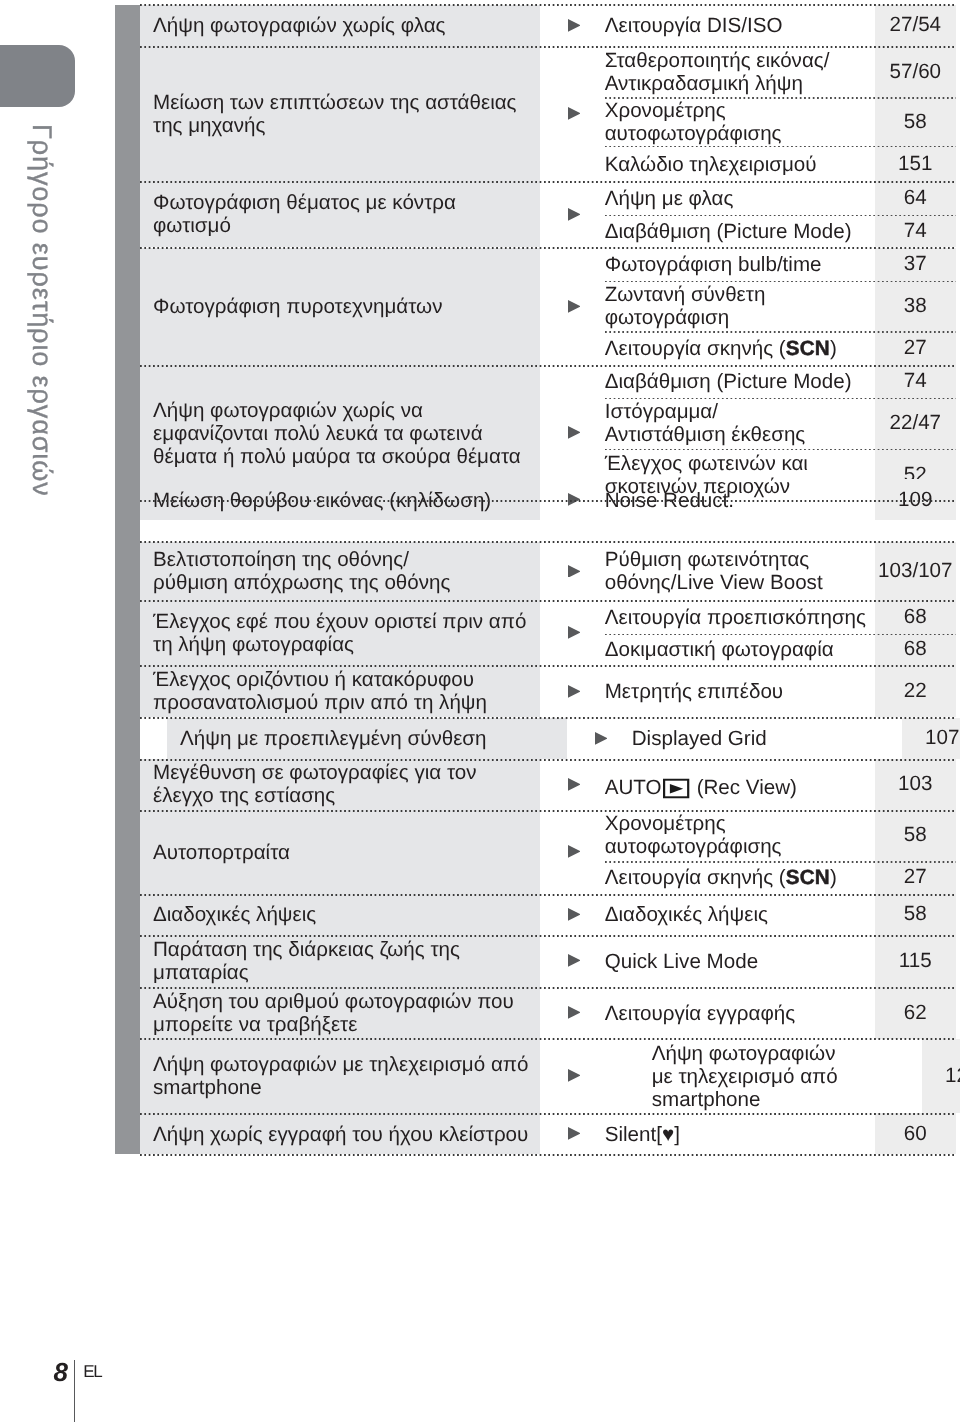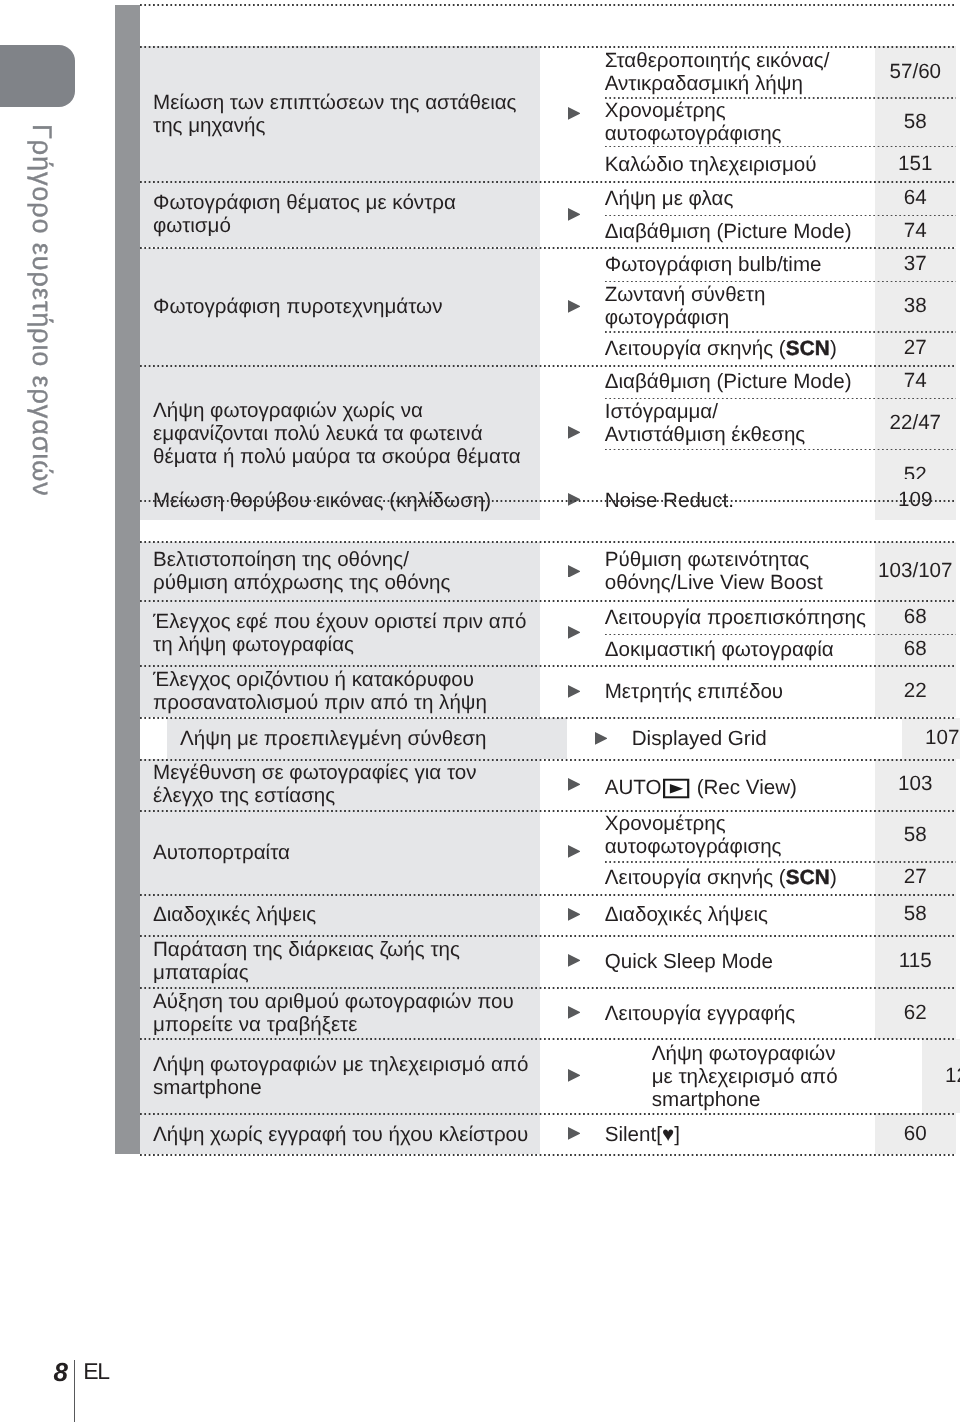--- a/index.html
+++ b/index.html
@@ -48,30 +48,48 @@
   .playbox{display:inline-block;width:26.3px;height:20px;position:relative;
            vertical-align:-5px;margin:0 1.4px 0 1.7px;}
   .playbox svg{display:block;}
   .sname.icnrow{margin-top:2.6px;}
 
   
   .footer{position:absolute;left:0;top:0;width:960px;height:1422px;}
   .pnum{position:absolute;left:53.5px;top:1358.5px;font-size:26px;line-height:26px;
         font-weight:bold;font-style:italic;letter-spacing:-1px;}
   .prule{position:absolute;left:73.6px;top:1360px;width:1.4px;height:62px;background:#58595b;}
-  .plang{position:absolute;left:83.2px;top:1359.5px;font-size:23px;line-height:23px;letter-spacing:-1.2px;}
+  .plang{position:absolute;left:83.2px;top:1359.5px;font-size:17px;line-height:23px;letter-spacing:-1.2px;}
 </style>
 </head>
 <body>
 
 <div class="page">
   <div class="tab-marker"></div>
   <div class="tab-label">Γρήγορο ευρετήριο εργασιών</div>
   <div class="rail"></div>
   <div class="tbl" id="tbl">
+      <div class="grp" style="top: 4.6px; height: 41.6px;">
+        <div class="lcell">
+          <div class="ltxt">Λήψη φωτογραφιών χωρίς φλας</div>
+        </div>
+        <div class="acell">
+          <div class="arrow">
+            <svg width="12.6" height="12.8" viewBox="0 0 126 128">
+              <path d="M0 0 L126 64 L0 128 Z" fill="#58595b"></path>
+            </svg>
+          </div>
+        </div>
+        <div class="sub" style="top: 0px; height: 41.6px;">
+          <div class="sname">Λειτουργία DIS/ISO</div>
+          <div class="pg">
+            <div class="pgtxt">27/54</div>
+          </div>
+        </div>
+      </div>
       <div class="mline" style="top: 4.4px;"></div>
       <div class="grp" style="top: 46.2px; height: 135.1px;">
         <div class="lcell">
           <div class="ltxt">Μείωση των επιπτώσεων της αστάθειας<br>της μηχανής</div>
         </div>
         <div class="acell">
           <div class="arrow">
             <svg width="12.6" height="12.8" viewBox="0 0 126 128">
               <path d="M0 0 L126 64 L0 128 Z" fill="#58595b"></path>
             </svg>
@@ -175,20 +193,21 @@
             <div class="pgtxt">74</div>
           </div>
         </div>
         <div class="sub" style="top: 32.9px; height: 51.1px;">
           <div class="sname">Ιστόγραμμα/<br>Αντιστάθμιση έκθεσης</div>
           <div class="pg">
             <div class="pgtxt">22/47</div>
           </div>
         </div>
         <div class="sub" style="top: 84px; height: 51.7px;">
+          <div class="sname">Έλεγχος φωτεινών και<br>σκοτεινών περιοχών</div>
           <div class="pg">
             <div class="pgtxt">52</div>
           </div>
         </div>
       </div>
       <div class="sline" style="top: 397.5px;"></div>
       <div class="sline" style="top: 448.6px;"></div>
       <div class="mline" style="top: 364.6px;"></div>
       <div class="grp" style="top: 479px; height: 41px;">
         <div class="lcell">
@@ -364,21 +383,21 @@
           <div class="ltxt">Παράταση της διάρκειας ζωής της<br>μπαταρίας</div>
         </div>
         <div class="acell">
           <div class="arrow">
             <svg width="12.6" height="12.8" viewBox="0 0 126 128">
               <path d="M0 0 L126 64 L0 128 Z" fill="#58595b"></path>
             </svg>
           </div>
         </div>
         <div class="sub" style="top: 0px; height: 52px;">
-          <div class="sname">Quick Sleep Mode</div>
+          <div class="sname">Quick Live Mode</div>
           <div class="pg">
             <div class="pgtxt">115</div>
           </div>
         </div>
       </div>
       <div class="mline" style="top: 934.5px;"></div>
       <div class="grp" style="top: 986.7px; height: 51.9px;">
         <div class="lcell">
           <div class="ltxt">Αύξηση του αριθμού φωτογραφιών που<br>μπορείτε να τραβήξετε</div>
         </div>

